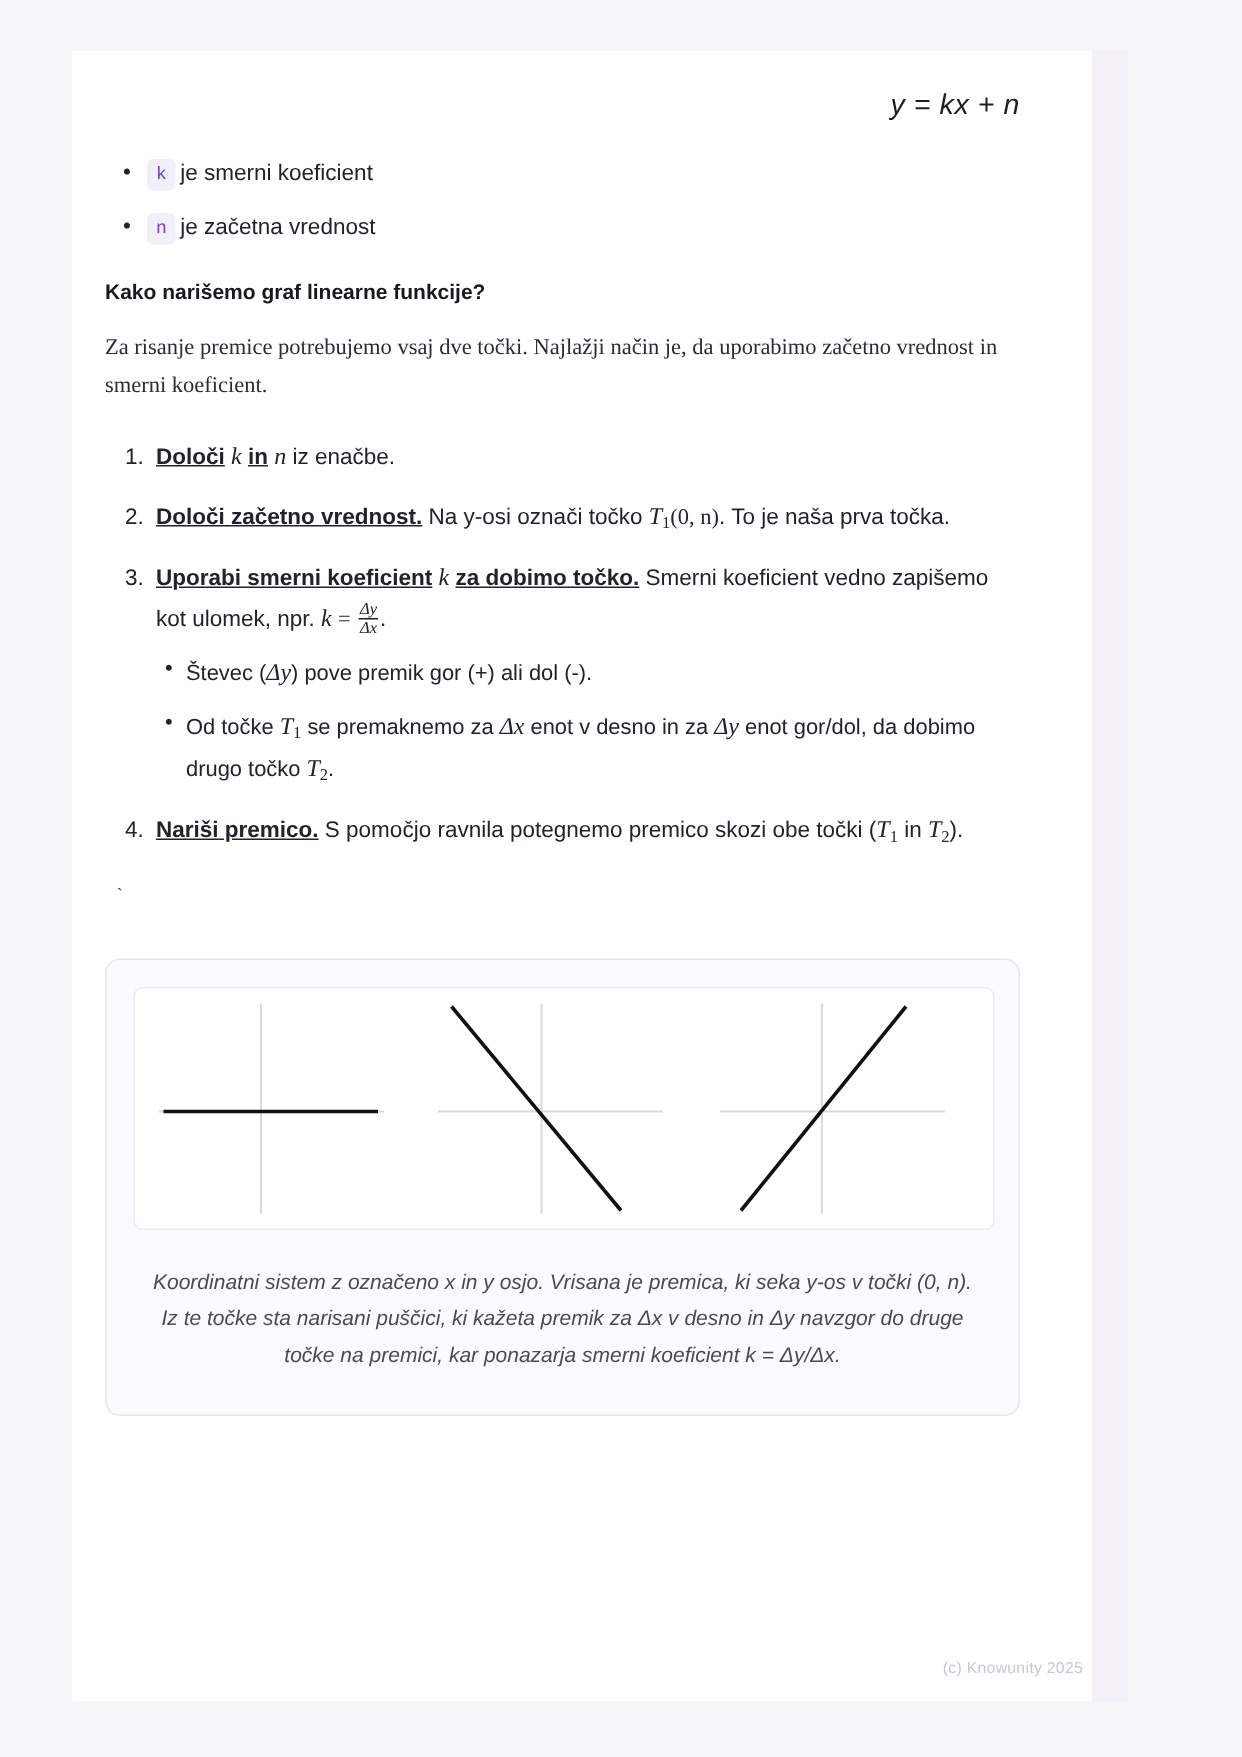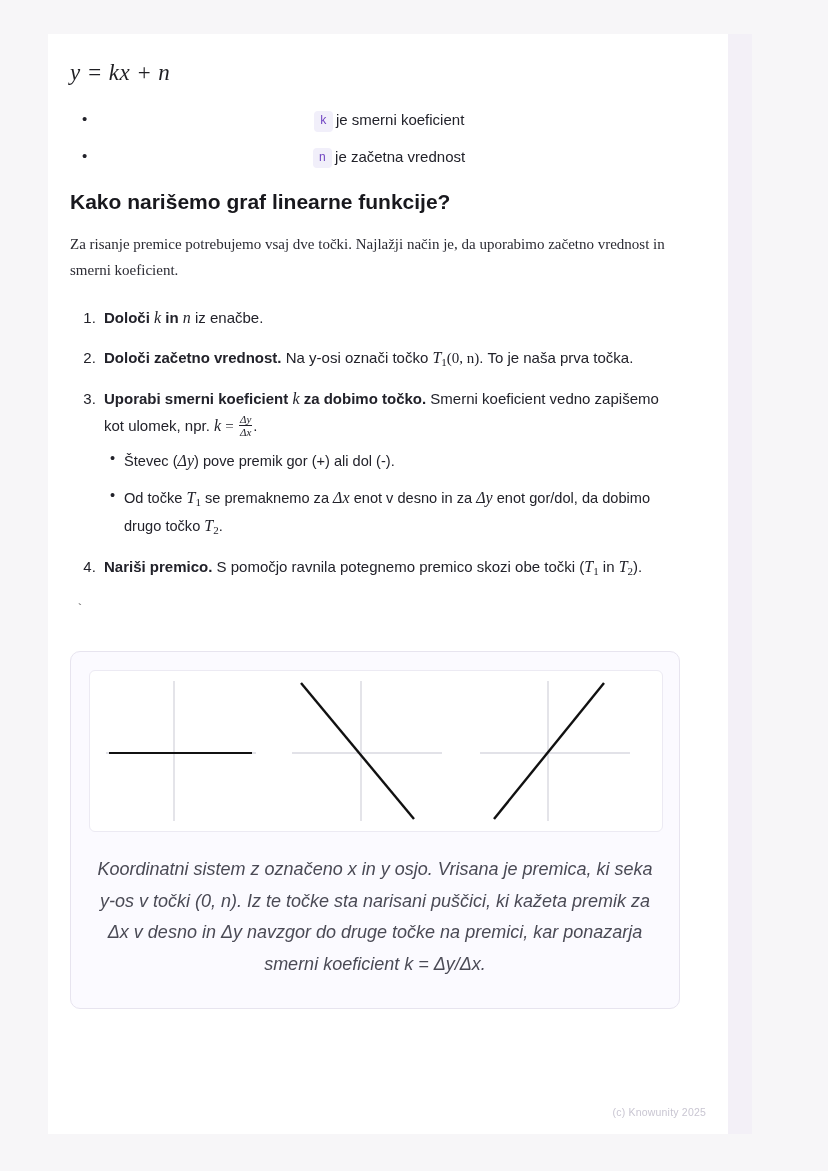--- a/index.html
+++ b/index.html
@@ -37,34 +37,33 @@
   .rail {
     position: absolute;
     right: 0;
     top: 0;
     width: 24px;
     height: 100%;
     background: #f3f0f7;
   }
 
   .formula-center {
-    text-align: left;
-    font-family: Liberation Serif, serif;
-    font-size: 23px;
+    text-align: right;
+    font-family: Liberation Sans, sans-serif;
+    font-size: 19px;
     font-style: italic;
     color: #1f1f23;
     margin: 8px 0 22px 0;
     letter-spacing: 0.4px;
   }
 
   ul.bullets {
     list-style: none;
     margin: 0 0 0 0;
     padding: 0 0 0 28px;
-    text-align: center;
   }
   ul.bullets > li {
     position: relative;
     font-size: 15px;
     color: #22222a;
     line-height: 1.55;
     margin-bottom: 13px;
   }
   ul.bullets > li:before {
     content: "•";
@@ -80,21 +79,21 @@
     color: #6f42c1;
     border-radius: 4px;
     padding: 1px 6px;
     font-family: "Liberation Mono", monospace;
     font-size: 12px;
     vertical-align: 1px;
     margin-right: 3px;
   }
 
   h3.section {
-    font-size: 21px;
+    font-size: 14px;
     color: #18181d;
     font-weight: bold;
     margin: 22px 0 18px 0;
   }
   p.para {
     font-size: 15px;
     color: #2b2b33;
     line-height: 1.72;
     margin: 0 0 20px 0;
     font-family: Liberation Serif, serif;
@@ -105,21 +104,21 @@
     padding-left: 30px;
     font-size: 15px;
     color: #22222a;
     line-height: 1.7;
   }
   ol.steps > li {
     margin-bottom: 13px;
     padding-left: 4px;
   }
   ol.steps > li::marker { color: #22222a; }
-  .b { font-weight: bold; }
+  .b { font-weight: bold; text-decoration: underline; }
   .mi {
     font-family: "Liberation Serif", serif;
     font-style: italic;
     font-size: 16px;
   }
   .mn {
     font-family: "Liberation Serif", serif;
     font-style: normal;
     font-size: 15px;
   }
@@ -177,29 +176,29 @@
   }
   .figure-img {
     background: #ffffff;
     border: 1px solid #eceaf3;
     border-radius: 6px;
     height: 160px;
     display: block;
   }
   .figure-caption {
     margin: 22px 8px 10px 8px;
-    font-size: 18px;
+    font-size: 14px;
     font-style: italic;
     color: #4a4a55;
     line-height: 1.75;
     text-align: center;
   }
   .copyright {
     position: absolute;
-    right: 46px;
+    right: 30px;
     bottom: 16px;
     font-size: 10.5px;
     color: #c9c6d2;
     letter-spacing: 0.2px;
   }
 </style>
 </head>
 <body>
 
 <div id="page">

